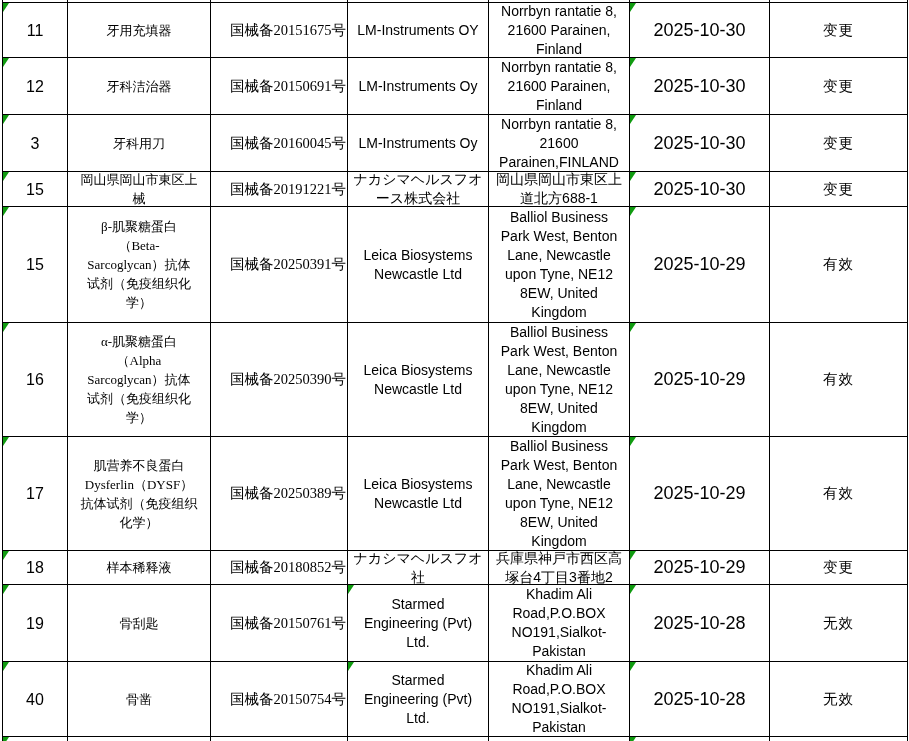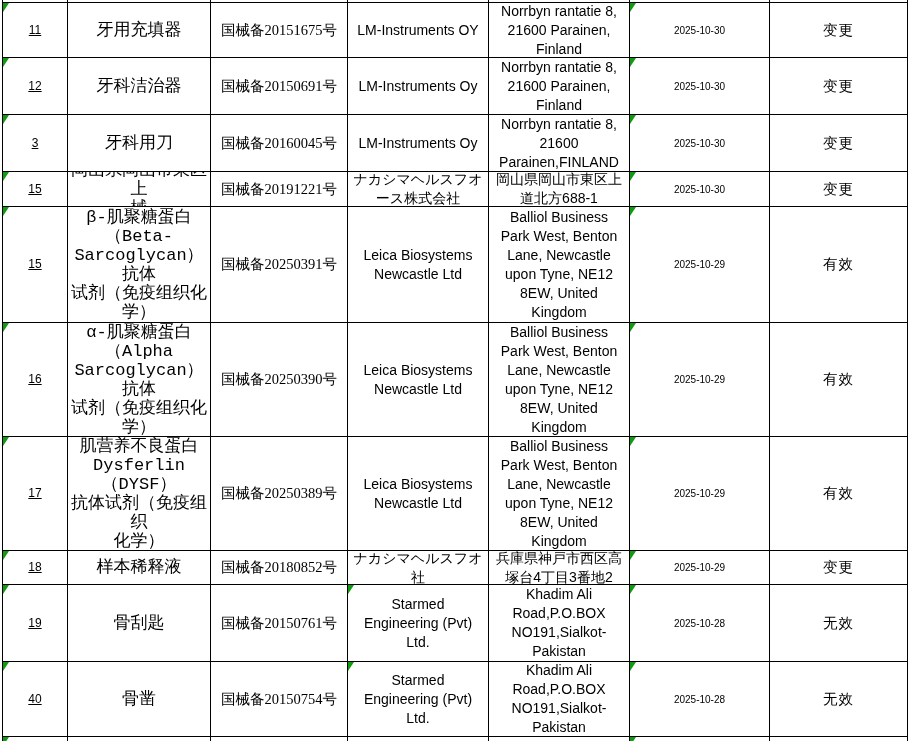--- a/index.html
+++ b/index.html
@@ -20,25 +20,25 @@
     border-right:1px solid #000;
     border-bottom:1px solid #000;
     display:flex;align-items:center;justify-content:center;
     text-align:center;
     overflow:hidden;position:relative;
     font-size:14px;line-height:19px;
     padding:0 1px;
   }
   .cell.no-bottom{border-bottom:none;}
   .cell .txt{white-space:pre-line;width:100%;}
-  .col-no{font-size:12px;text-decoration:underline;}
-  .col-name{font-family:Liberation Mono, monospace;font-size:17px;align-items:center;}
-  .col-reg_no{font-family:"Liberation Serif","DejaVu Serif",serif;font-size:14.5px;}
+  .col-no{font-size:16px;}
+  .col-name{font-family:Liberation Serif, serif;font-size:13px;align-items:center;}
+  .col-reg_no{font-family:"Liberation Serif","DejaVu Serif",serif;font-size:14.5px;text-align:right;}
   .col-status{font-family:"Liberation Serif","DejaVu Serif",serif;font-size:14.5px;letter-spacing:1px;justify-content:center;}
-  .col-date{font-size:10px;}
+  .col-date{font-size:18px;}
   .indicator{
     position:absolute;top:0;left:0;
     width:6px;height:9px;
     background:#109b10;
     clip-path:polygon(0 0,100% 0,0 100%);
   }
 </style>
 </head>
 <body>
 

